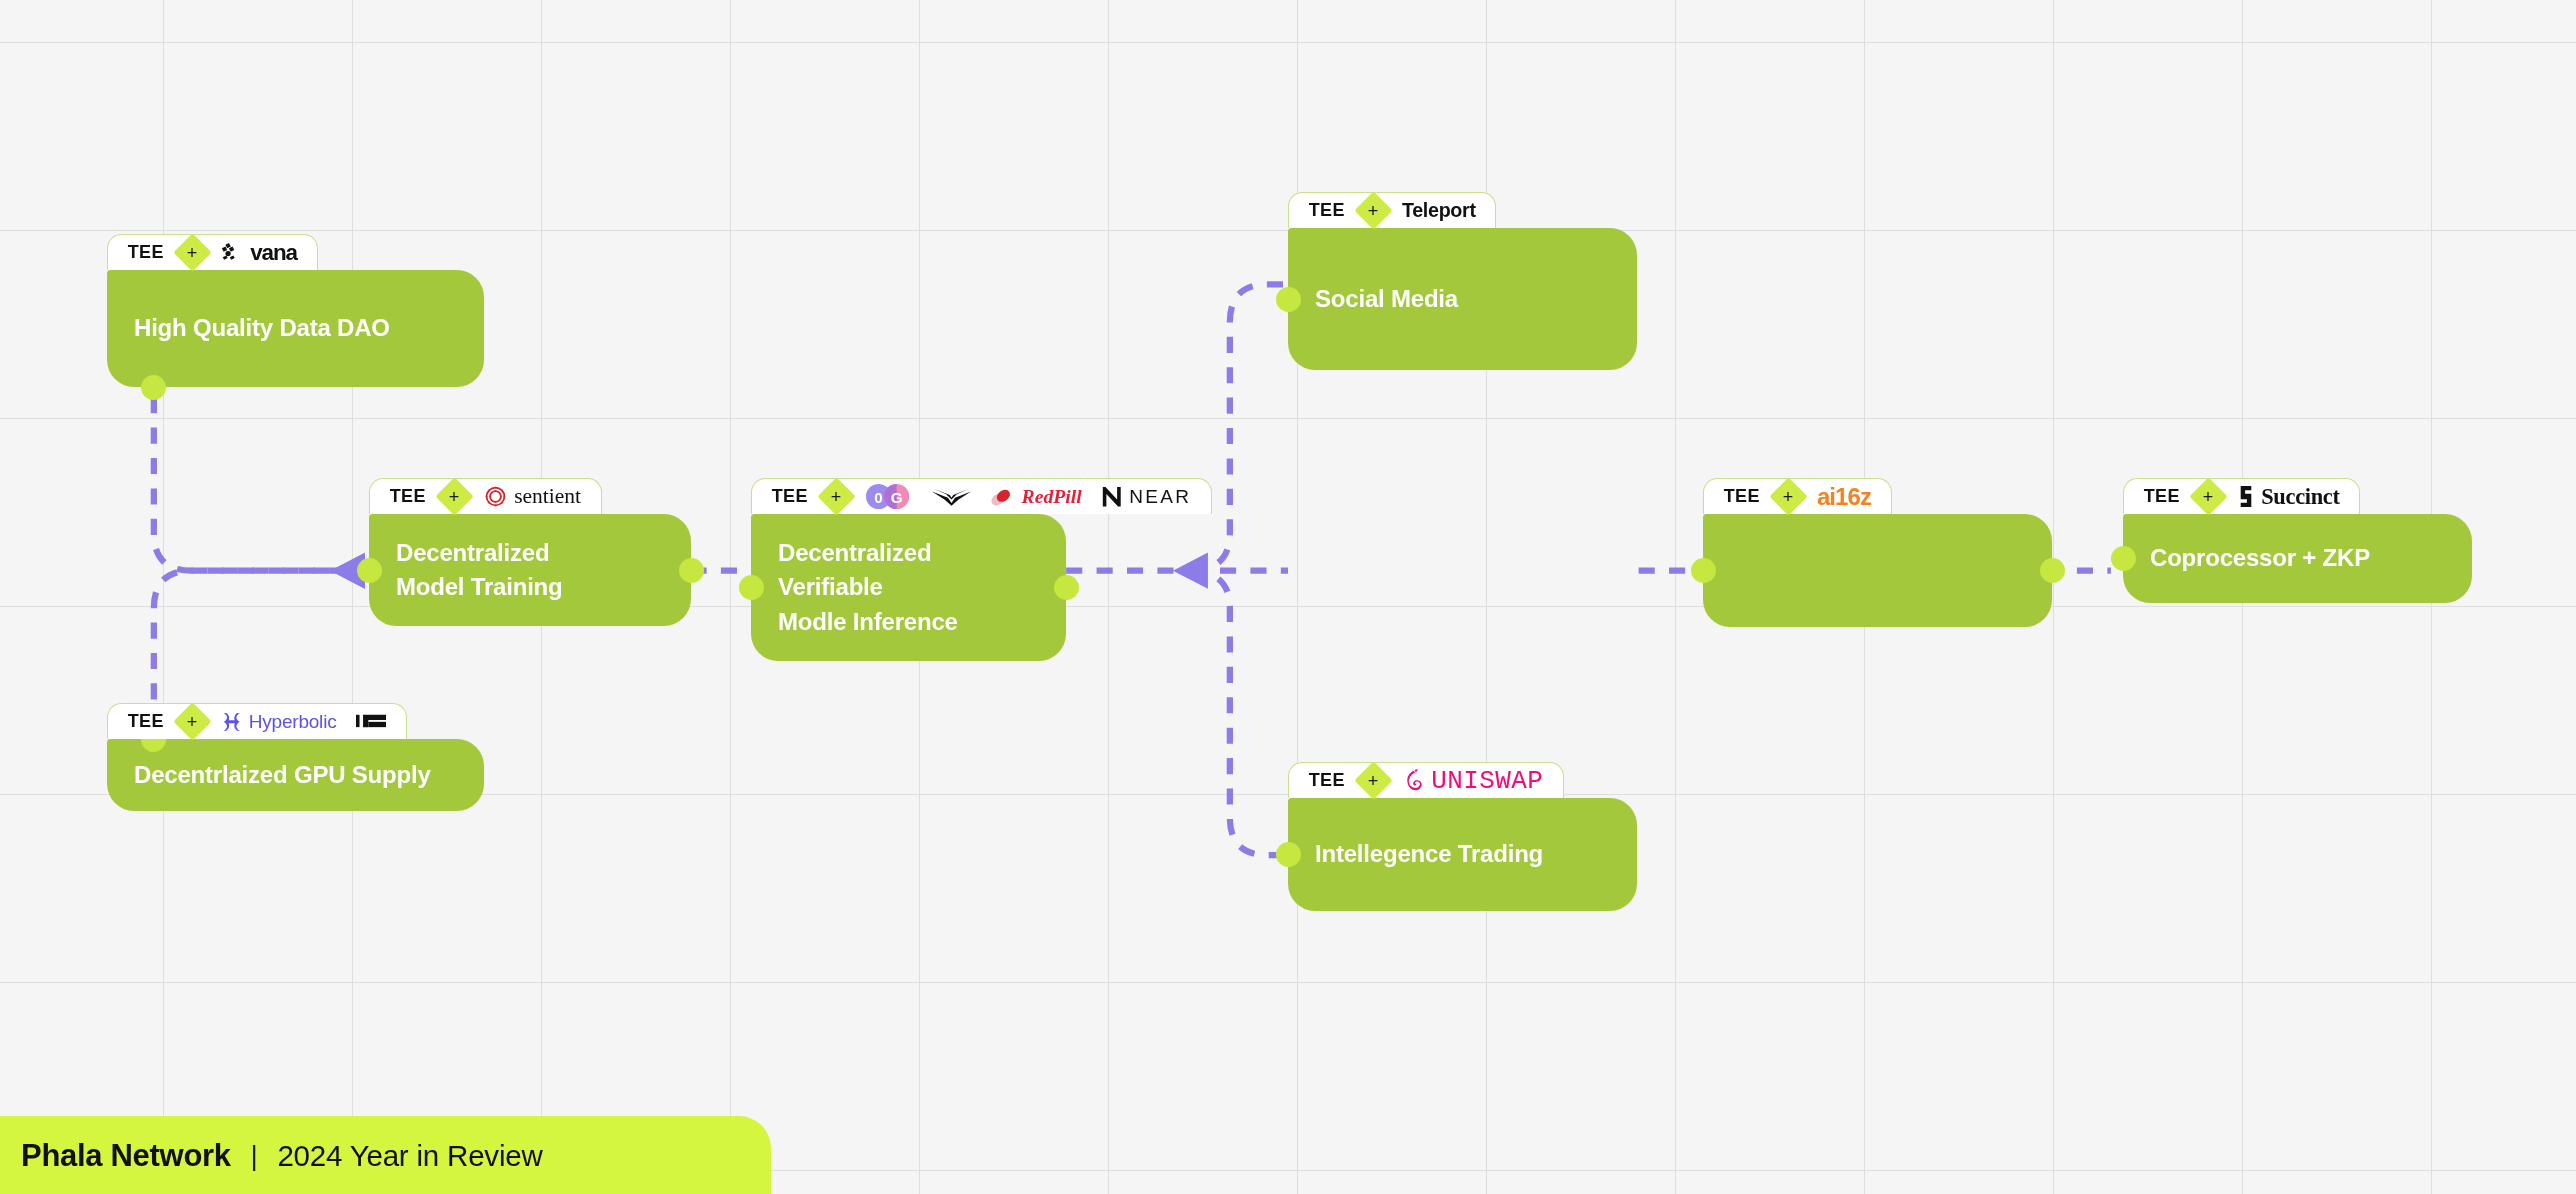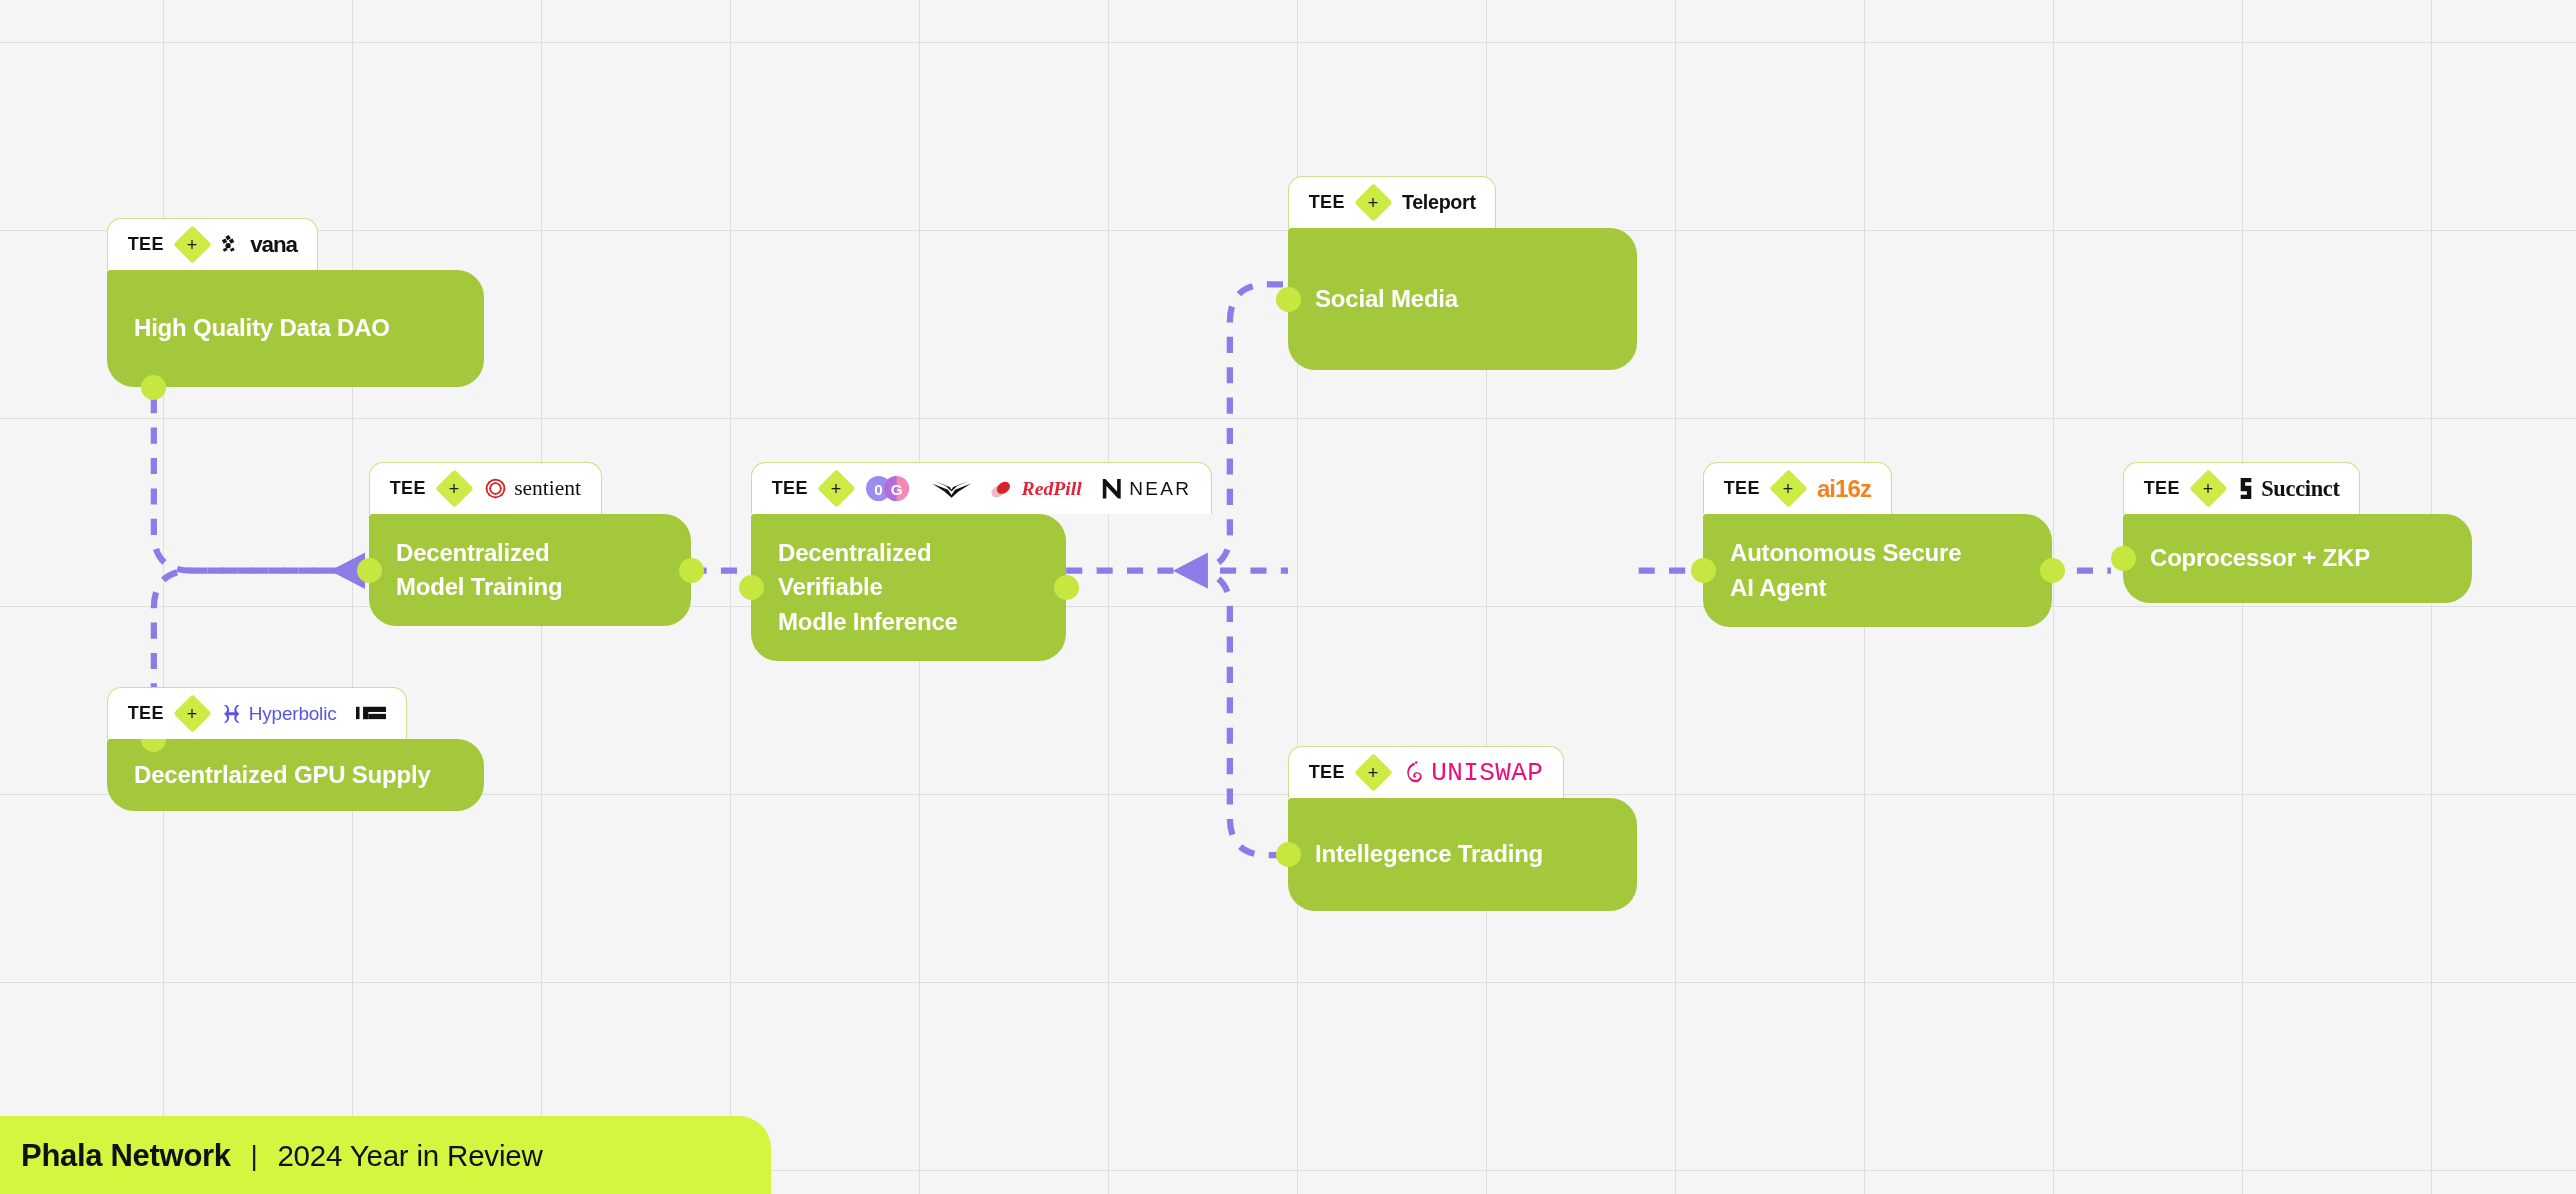--- a/index.html
+++ b/index.html
@@ -22,21 +22,21 @@
   #edges { position: absolute; inset: 0; width: 2576px; height: 1195px; pointer-events: none; }
 
   
   .node { position: absolute; }
   .tab {
     position: absolute; bottom: 100%; left: 0;
     background: #ffffff;
     border: 1.3px solid #c9e08c;
     border-bottom: none;
     border-radius: 14.3px 14.3px 0 0;
-    height: 52px;
+    height: 36px;
     display: flex; align-items: center;
     gap: 15px;
     padding: 0 19.7px 0 19.7px;
     white-space: nowrap;
     z-index: 3;
   }
   .tab-tee {
     font-size: 18px; font-weight: 700; color: #111111;
     letter-spacing: 0.4px; font-family: "Liberation Sans", sans-serif;
   }
@@ -346,22 +346,20 @@
       <span class="plus-diamond">
           <span>+</span>
         </span>
       <span class="logo-row">
         <span class="logo">
           <span class="wm-ai16z">ai16z</span>
         </span>
       </span>
     </div>
     <div class="body" style="height:113px;">
-      <span class="body-label">Autonomous Secure
-AI Agent</span>
       <span class="dot l mid"></span>
       <span class="dot r mid"></span>
     </div>
   </div>
 
   <div class="node" style="left:2123px; top:514px; width:349px;">
     <div class="tab">
       <span class="tab-tee">TEE</span>
       <span class="plus-diamond">
           <span>+</span>

